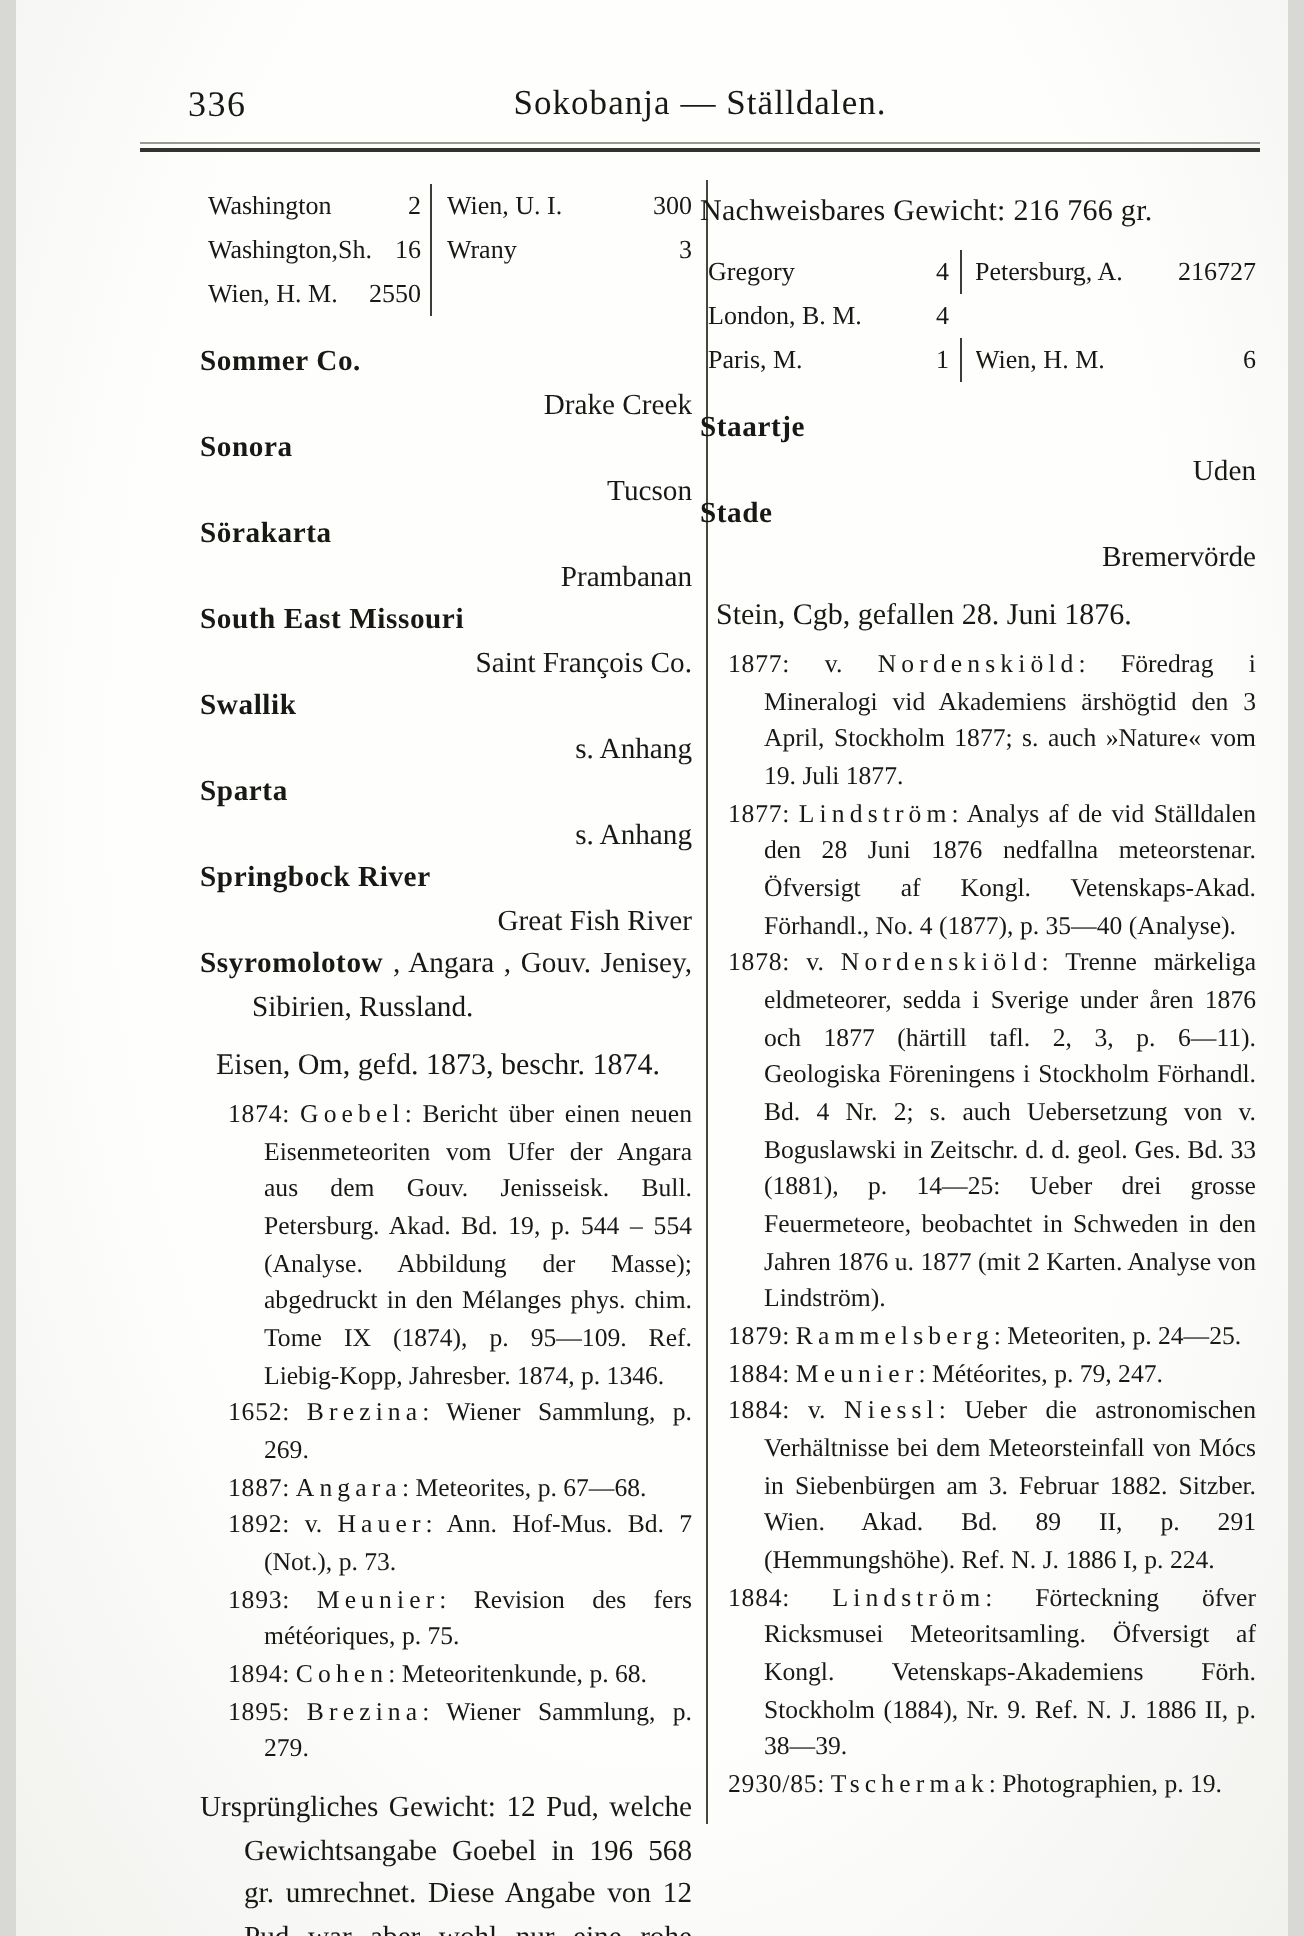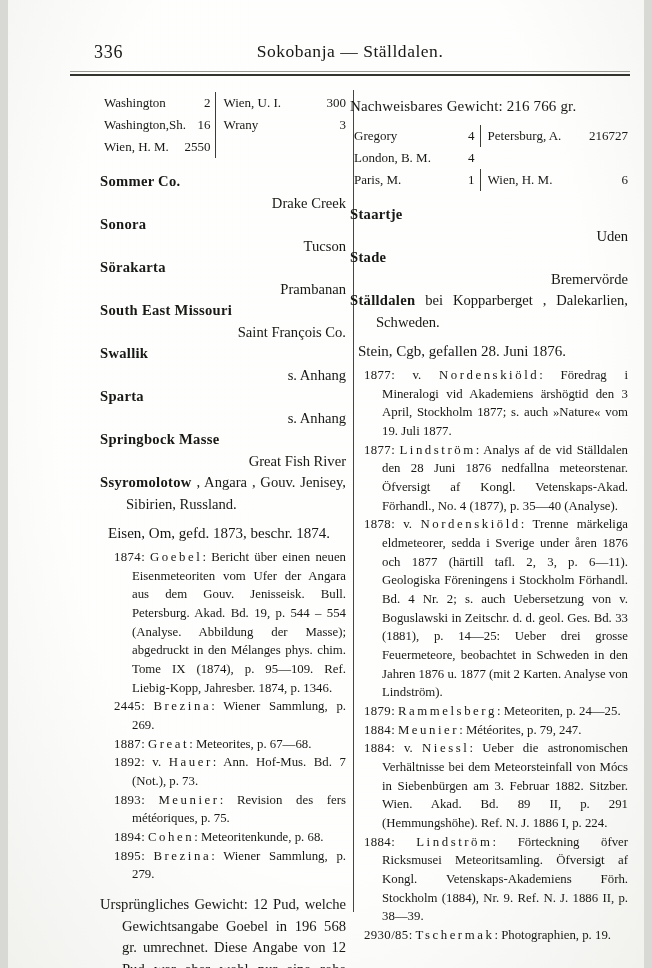--- a/index.html
+++ b/index.html
@@ -112,30 +112,30 @@
           </div>
           <div class="entry">
             <span class="term">Swallik</span>
             <span class="val">s. Anhang</span>
           </div>
           <div class="entry">
             <span class="term">Sparta</span>
             <span class="val">s. Anhang</span>
           </div>
           <div class="entry">
-            <span class="term">Springbock Masse</span>
+            <span class="term">Springbock River</span>
             <span class="val">Great Fish River</span>
           </div>
           <p class="entry-para"><span class="term">Ssyromolotow</span> , Angara , Gouv. Jenisey, Sibirien, Russland.</p>
         </div>
         <p class="class-line">Eisen, Om, gefd. 1873, beschr. 1874.</p>
         <div class="bib">
           <p class="bibe"><span class="bib-year">1874</span>: <span class="bib-author">Goebel</span>: Bericht über einen neuen Eisenmeteoriten vom Ufer der Angara aus dem Gouv. Jenisseisk. Bull. Petersburg. Akad. Bd. 19, p. 544 – 554 (Analyse. Abbildung der Masse); abgedruckt in den Mélanges phys. chim. Tome IX (1874), p. 95—109. Ref. Liebig-Kopp, Jahresber. 1874, p. 1346.</p>
-          <p class="bibe"><span class="bib-year">2445</span>: <span class="bib-author">Brezina</span>: Wiener Sammlung, p. 269.</p>
-          <p class="bibe"><span class="bib-year">1887</span>: <span class="bib-author">Great</span>: Meteorites, p. 67—68.</p>
+          <p class="bibe"><span class="bib-year">1652</span>: <span class="bib-author">Brezina</span>: Wiener Sammlung, p. 269.</p>
+          <p class="bibe"><span class="bib-year">1887</span>: <span class="bib-author">Angara</span>: Meteorites, p. 67—68.</p>
           <p class="bibe"><span class="bib-year">1892</span>: v. <span class="bib-author">Hauer</span>: Ann. Hof-Mus. Bd. 7 (Not.), p. 73.</p>
           <p class="bibe"><span class="bib-year">1893</span>: <span class="bib-author">Meunier</span>: Revision des fers météoriques, p. 75.</p>
           <p class="bibe"><span class="bib-year">1894</span>: <span class="bib-author">Cohen</span>: Meteoritenkunde, p. 68.</p>
           <p class="bibe"><span class="bib-year">1895</span>: <span class="bib-author">Brezina</span>: Wiener Sammlung, p. 279.</p>
         </div>
         <p class="weight-para">Ursprüngliches Gewicht: 12 Pud, welche Gewichtsangabe Goebel in 196 568 gr. umrechnet. Diese Angabe von 12 Pud war aber wohl nur eine rohe Bestimmung, welche auf keiner genaueren Wägung beruhte und Goebel mitgeteilt wurde; daher offenbar der Widerspruch mit der gegenwärtig in Petersburg befindlichen Menge.</p>
       </section>
     <div class="vdivider"></div>
     <section class="col" id="col-right">
         <p class="weight-line">Nachweisbares Gewicht: 216 766 gr.</p>
@@ -169,21 +169,20 @@
         </div>
         <div class="entries">
           <div class="entry">
             <span class="term">Staartje</span>
             <span class="val">Uden</span>
           </div>
           <div class="entry">
             <span class="term">Stade</span>
             <span class="val">Bremervörde</span>
           </div>
-          <p class="entry-para"><span class="term">Ställdalen</span> bei Kopparberget , Dalekarlien, Schweden.</p>
         </div>
         <p class="class-line">Stein, Cgb, gefallen 28. Juni 1876.</p>
         <div class="bib">
           <p class="bibe"><span class="bib-year">1877</span>: v. <span class="bib-author">Nordenskiöld</span>: Föredrag i Mineralogi vid Akademiens ärshögtid den 3 April, Stockholm 1877; s. auch »Nature« vom 19. Juli 1877.</p>
           <p class="bibe"><span class="bib-year">1877</span>: <span class="bib-author">Lindström</span>: Analys af de vid Ställdalen den 28 Juni 1876 nedfallna meteorstenar. Öfversigt af Kongl. Vetenskaps-Akad. Förhandl., No. 4 (1877), p. 35—40 (Analyse).</p>
           <p class="bibe"><span class="bib-year">1878</span>: v. <span class="bib-author">Nordenskiöld</span>: Trenne märkeliga eldmeteorer, sedda i Sverige under åren 1876 och 1877 (härtill tafl. 2, 3, p. 6—11). Geologiska Föreningens i Stockholm Förhandl. Bd. 4 Nr. 2; s. auch Uebersetzung von v. Boguslawski in Zeitschr. d. d. geol. Ges. Bd. 33 (1881), p. 14—25: Ueber drei grosse Feuermeteore, beobachtet in Schweden in den Jahren 1876 u. 1877 (mit 2 Karten. Analyse von Lindström).</p>
           <p class="bibe"><span class="bib-year">1879</span>: <span class="bib-author">Rammelsberg</span>: Meteoriten, p. 24—25.</p>
           <p class="bibe"><span class="bib-year">1884</span>: <span class="bib-author">Meunier</span>: Météorites, p. 79, 247.</p>
           <p class="bibe"><span class="bib-year">1884</span>: v. <span class="bib-author">Niessl</span>: Ueber die astronomischen Verhältnisse bei dem Meteorsteinfall von Mócs in Siebenbürgen am 3. Februar 1882. Sitzber. Wien. Akad. Bd. 89 II, p. 291 (Hemmungshöhe). Ref. N. J. 1886 I, p. 224.</p>
           <p class="bibe"><span class="bib-year">1884</span>: <span class="bib-author">Lindström</span>: Förteckning öfver Ricksmusei Meteoritsamling. Öfversigt af Kongl. Vetenskaps-Akademiens Förh. Stockholm (1884), Nr. 9. Ref. N. J. 1886 II, p. 38—39.</p>

